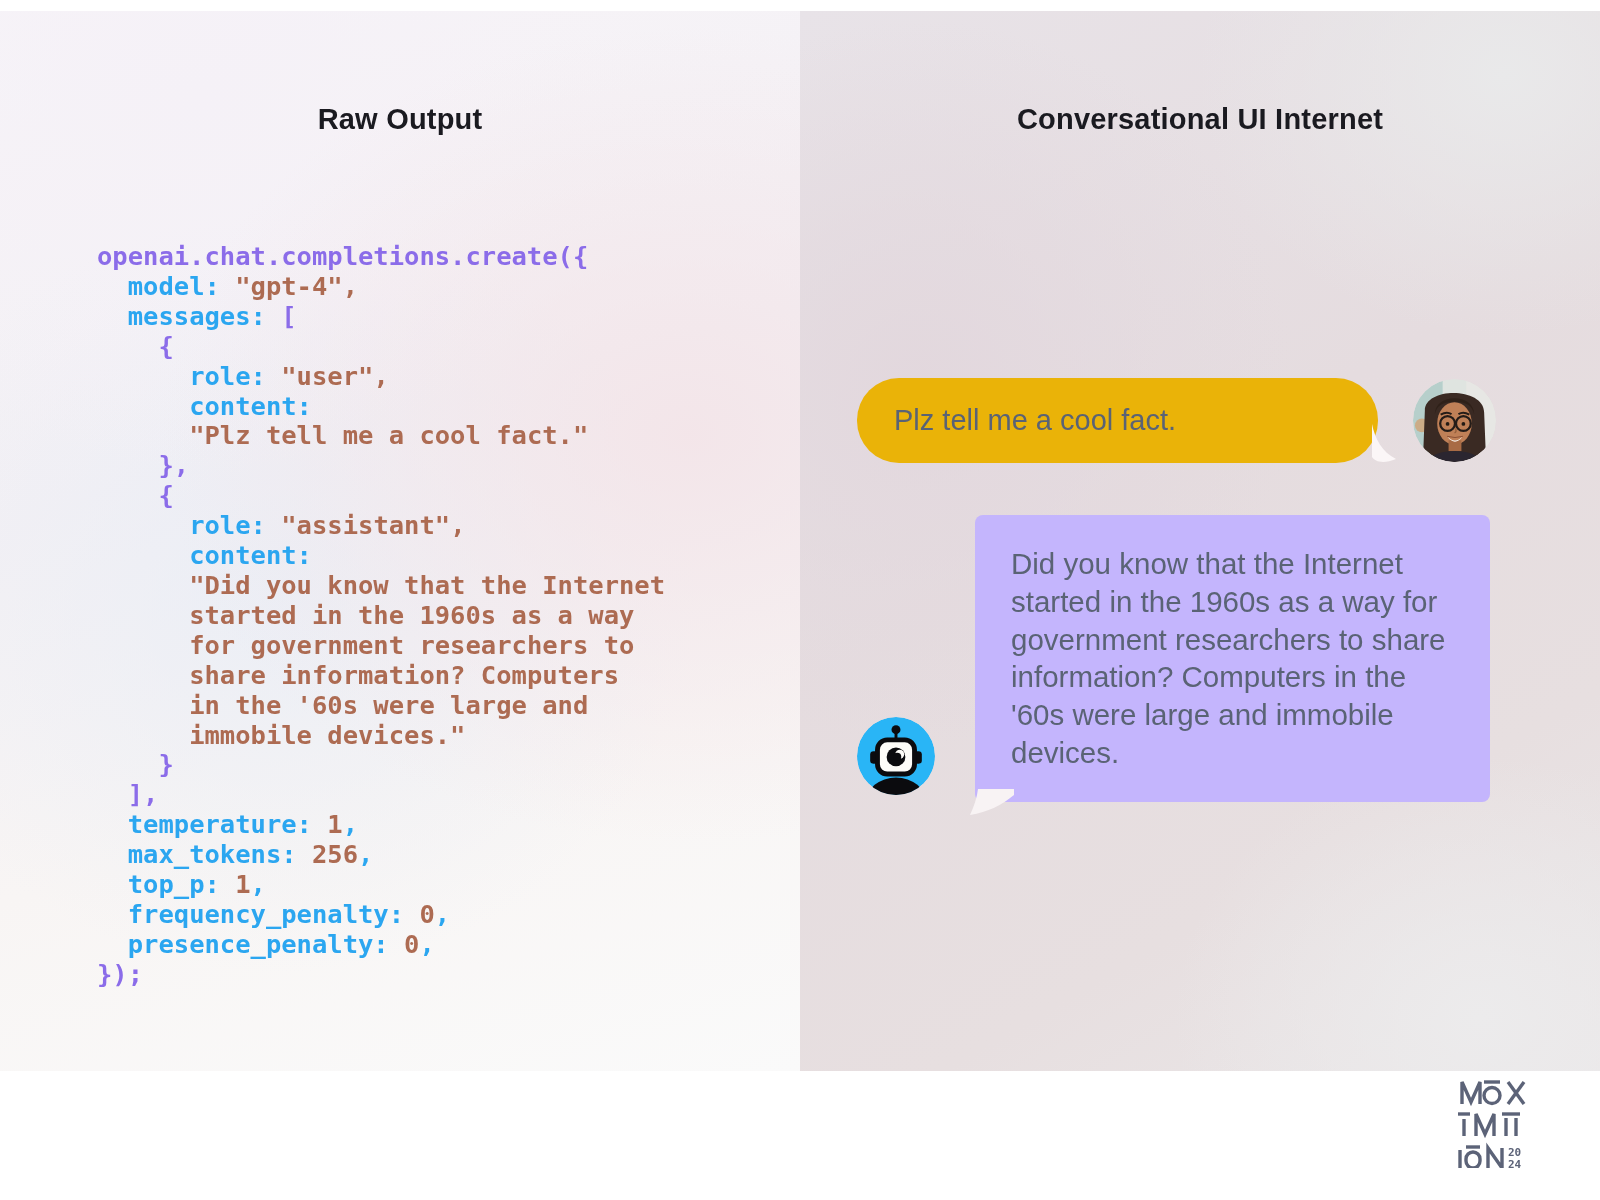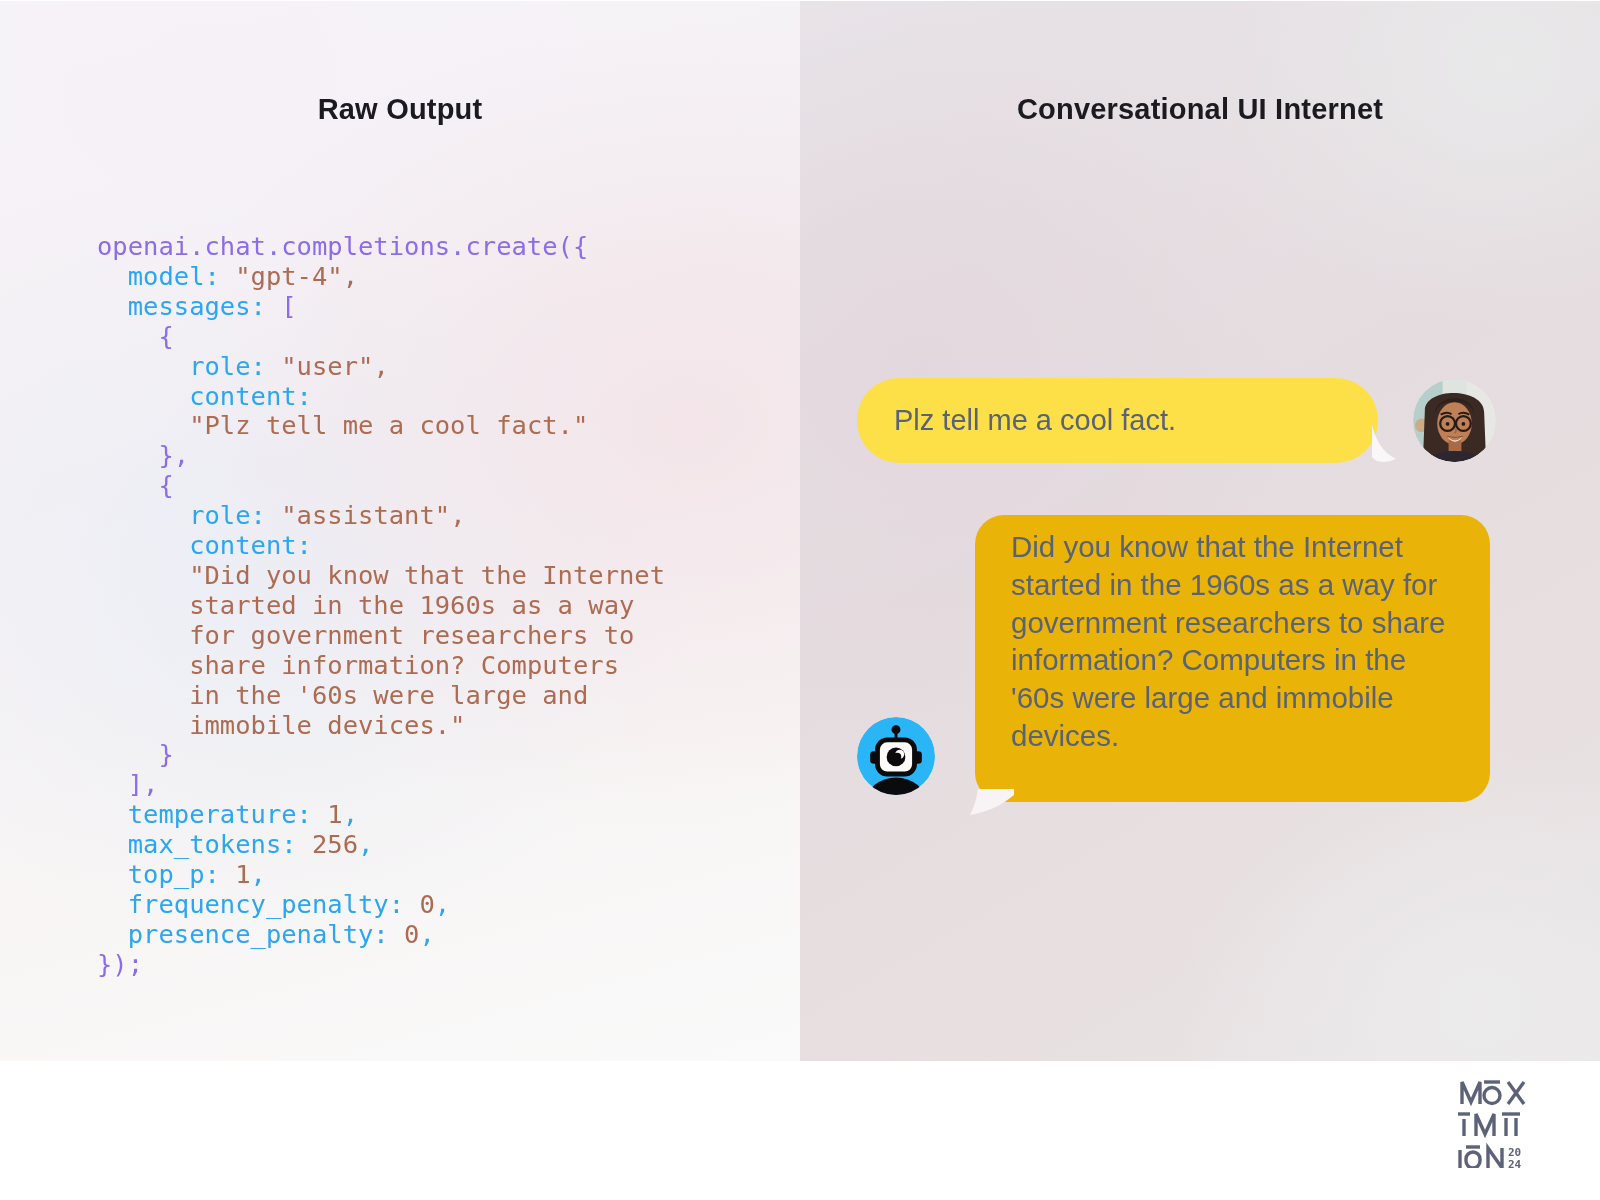--- a/index.html
+++ b/index.html
@@ -1,47 +1,47 @@
 <!DOCTYPE html>
 <html><head>
 <meta charset="utf-8">
 <style>
   html,body{margin:0;padding:0;background:#ffffff;}
   .canvas{position:relative;width:1600px;height:1200px;overflow:hidden;
           font-family:"Liberation Sans",sans-serif;}
-  .panel{position:absolute;top:1px;height:1060px;width:800px;}
+  .panel{position:absolute;top:11px;height:1060px;width:800px;}
   .panel-left{left:0;
     background:
       radial-gradient(120% 70% at 86% 40%, rgba(243,228,232,.9) 0%, rgba(243,228,232,0) 55%),
       radial-gradient(90% 60% at 25% 8%, #f5f1f7 0%, rgba(245,241,247,0) 60%),
       radial-gradient(80% 55% at 35% 55%, rgba(232,237,246,.75) 0%, rgba(232,237,246,0) 65%),
       linear-gradient(165deg,#f7f4f8 0%,#f3f0f4 40%,#f8f5f4 70%,#fafafa 100%);}
   .panel-right{left:800px;
     background:
       radial-gradient(70% 45% at 88% 6%, #e9e9ea 0%, rgba(233,233,234,0) 55%),
       radial-gradient(75% 55% at 15% 35%, rgba(226,215,221,.95) 0%, rgba(226,215,221,0) 62%),
       radial-gradient(70% 45% at 85% 95%, #ecebec 0%, rgba(236,235,236,0) 55%),
       linear-gradient(150deg,#e8e3e8 0%,#e5dcdf 45%,#e7dfe0 75%,#eae7e8 100%);}
   .panel-title{position:absolute;top:92px;left:0;width:100%;text-align:center;
     font-size:29px;font-weight:700;color:#1a1a20;letter-spacing:.2px;}
   
   .code{position:absolute;left:97px;top:231px;font-family:"DejaVu Sans Mono",monospace;
-    font-size:25.5px;font-weight:400;line-height:29.9px;white-space:pre;}
+    font-size:25.5px;font-weight:700;line-height:29.9px;white-space:pre;}
   .tok-k{color:#2BA6F0}
   .tok-s{color:#AD6B52}
   .tok-p{color:#8B6CE9}
   .tok-w{color:#9aa0ab}
   
   .bubble-user{position:absolute;left:857px;top:378px;width:521px;height:85px;
-    background:#fde047;border-radius:42px;}
+    background:#eab308;border-radius:42px;}
   .bubble-user .msg{display:block;line-height:85px;padding-left:37px;
     font-size:29px;color:#5A6375;}
   .tail-user{position:absolute;left:1372px;top:424px;}
   .bubble-assistant{position:absolute;left:975px;top:515px;width:515px;height:287px;
-    background:#eab308;border-radius:29px;box-sizing:border-box;padding:13px 36px 0 36px;}
+    background:#c4b5fd;border-radius:8px;box-sizing:border-box;padding:30px 36px 0 36px;}
   .bubble-assistant .msg{display:block;font-size:29.5px;line-height:37.8px;color:#5A6375;}
   .tail-assistant{position:absolute;left:968px;top:789px;}
   .avatar-user{position:absolute;left:1413px;top:379px;width:83px;height:83px;
     border-radius:50%;overflow:hidden;}
   .avatar-bot{position:absolute;left:857px;top:717px;width:78px;height:78px;}
   .logo{position:absolute;left:1458px;top:1076px;}
 </style>
 </head>
 <body>
 

